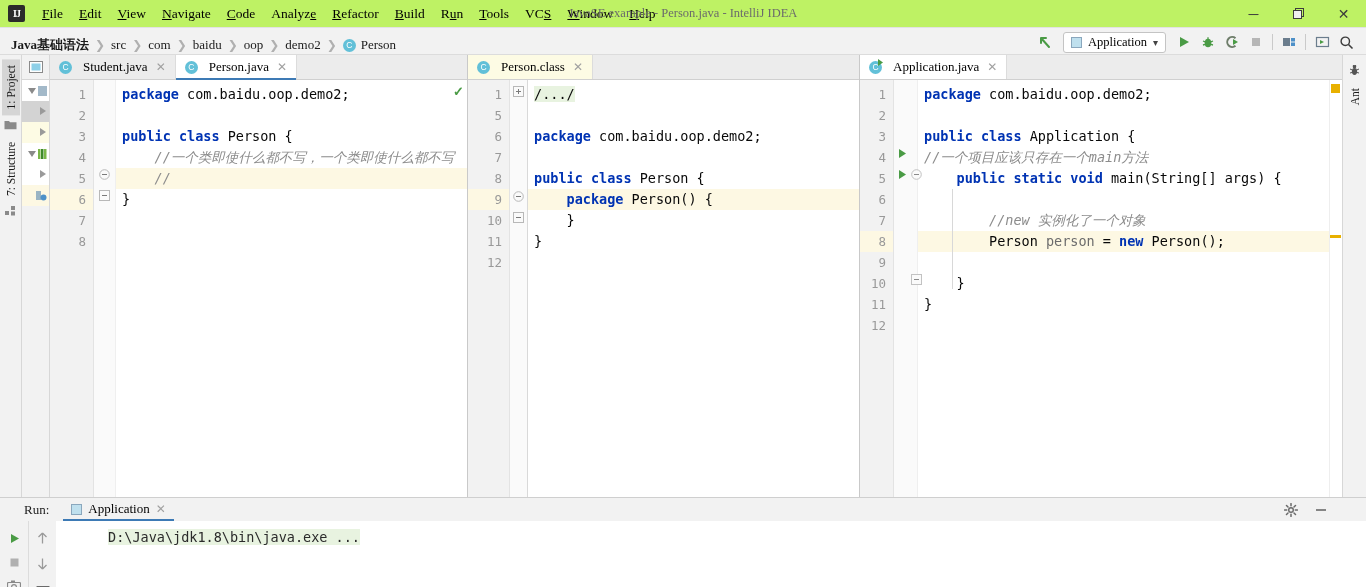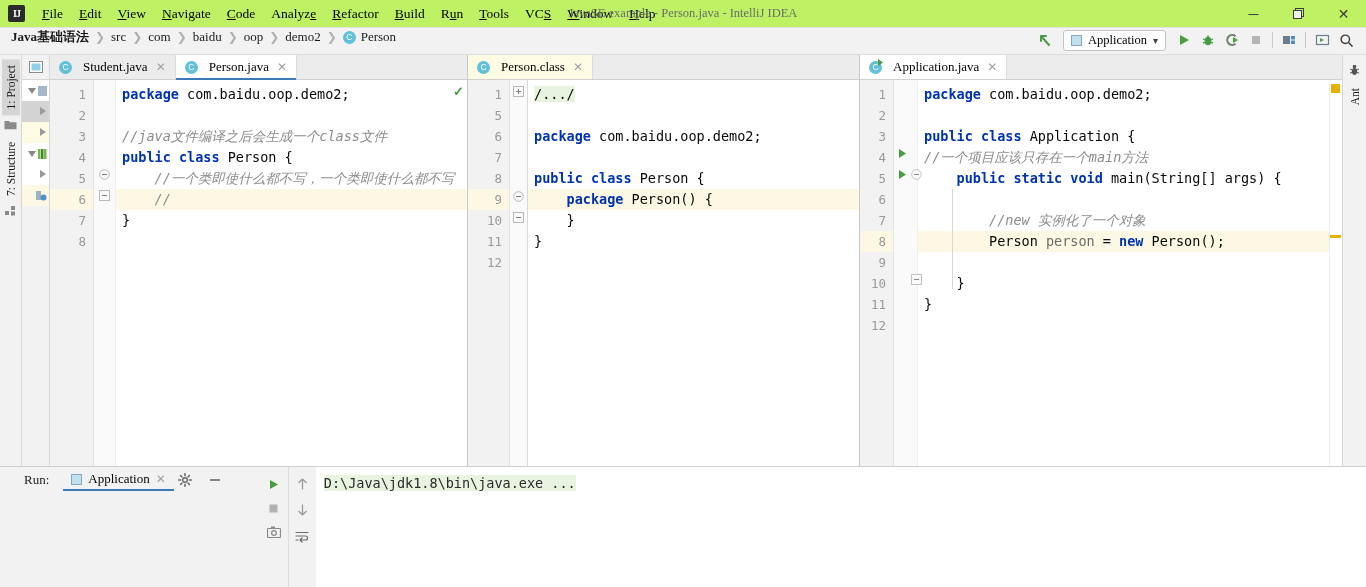--- a/index.html
+++ b/index.html
@@ -33,21 +33,21 @@
   .win-title {
     position:absolute; left:0; right:0; text-align:center;
     font-size:12.5px; color:#6b6b6b; pointer-events:none;
     font-family:"Liberation Serif", serif;
   }
   .win-buttons { margin-left:auto; display:flex; height:28px; }
   .win-btn { width:45px; display:flex; align-items:center; justify-content:center; color:#3c3c3c; font-size:14px; }
 
   
   .navbar {
-    height:27px; background:#f2f2f2; display:flex; align-items:flex-start;
+    height:27px; background:#f2f2f2; display:flex; align-items:flex-end;
     border-bottom:1px solid #dcdcdc; padding-left:8px; flex:0 0 27px;
     position:relative;
   }
   .crumbs { display:flex; align-items:center; font-size:13px; }
   .crumb { color:#1a1a1a; padding:0 3px; font-family:"Liberation Serif", serif; }
   .crumb.bold { font-weight:bold; }
   .crumb-sep { color:#b0b0b0; font-size:12px; padding:0 3px; }
   .cls-badge {
     width:13px;height:13px;border-radius:50%;background:#62c0d8;color:#fff;
     font-size:8.5px;display:inline-flex;align-items:center;justify-content:center;
@@ -139,37 +139,37 @@
   .plain { color:#080808; }
   .var { color:#6c6c6c; }
   .hlbox { background:#e8f3e0; }
 
   .scrollmark { width:13px; background:#fff; border-left:1px solid #eee; position:relative; flex:0 0 13px; }
   .sm-sq { position:absolute; right:2px; width:9px; height:9px; }
   .sm-ln { position:absolute; right:1px; width:11px; height:3px; }
   .okcheck { position:absolute; right:3px; top:4px; color:#4a9b45; font-size:13px; font-weight:bold; }
 
   
-  .runpanel { flex:0 0 auto; border-top:1px solid #cfcfcf; background:#f2f2f2; display:flex; height:121px; }
+  .runpanel { flex:0 0 auto; border-top:1px solid #cfcfcf; background:#f2f2f2; display:flex; flex-direction:column; height:90px; }
   .runhead { height:25px; display:flex; align-items:center; padding-left:24px; position:relative; }
   .runlabel { font-size:13px; color:#1a1a1a; margin-right:14px; font-family:"Liberation Serif", serif; }
   .runtab {
     display:flex;align-items:center;gap:6px;font-size:13px;padding:3px 8px 4px 8px;
     position:relative; font-family:"Liberation Serif", serif;
   }
   .runtab::after { content:""; position:absolute;left:0;right:0;bottom:0;height:2px;background:#3d7ab5; }
   .runtab .sq { width:11px;height:11px;border:1.5px solid #8aa7bd;background:#bfe0ee; }
   .runtab .x { color:#a0a0a0;font-size:12px; }
   .run-right { margin-left:auto; display:flex; align-items:center; gap:8px; padding-right:34px; }
 
   .runbody { flex:1; display:flex; background:#f2f2f2; }
   .runtools { width:28px; display:flex;flex-direction:column;align-items:center;gap:2px;padding-top:6px; }
   .runtools2 { width:28px; display:flex;flex-direction:column;align-items:center;gap:4px;padding-top:6px; border-left:1px solid #dcdcdc; }
   .console { flex:1; background:#ffffff; padding:6px 0 0 8px; font-family:"DejaVu Sans Mono", monospace; font-size:13.5px; }
-  .cline { height:21px; line-height:21px; white-space:pre; }
+  .cline { height:21px; line-height:21px; white-space:pre;margin-left:44px; }
   .cgreen { background:#e8f3e0; color:#2b2b2b; }
   .cblue { color:#0033b3; }
   .rt-ico { width:22px;height:22px;display:flex;align-items:center;justify-content:center; }
 </style>
 </head>
 <body>
 
 <div class="app">
 
   <div class="titlebar">
@@ -386,21 +386,20 @@
             <div style="position:absolute;top:109px;left:5px;">
               <svg width="11" height="11" viewBox="0 0 11 11">
                   <rect x="0.5" y="0.5" width="10" height="10" fill="#fafafa" stroke="#b8b8b8"></rect>
                   <line x1="3" y1="5.5" x2="8" y2="5.5" stroke="#7a7a7a"></line>
                 </svg>
             </div>
           </div>
           <div class="codewrap">
             <div class="codeline"><span class="kw">package </span><span class="plain">com.baidu.oop.demo2;</span></div>
             <div class="codeline"> </div>
-            <div class="codeline"><span class="cmt">//java文件编译之后会生成一个class文件</span></div>
             <div class="codeline"><span class="kw">public class </span><span class="plain">Person {</span></div>
             <div class="codeline"><span class="cmt">    //一个类即使什么都不写，一个类即使什么都不写</span></div>
             <div class="codeline hl"><span class="cmt">    //</span></div>
             <div class="codeline"><span class="plain">}</span></div>
             <div class="codeline"> </div>
             <div class="okcheck">✓</div>
           </div>
         </div>
       </div>
 

